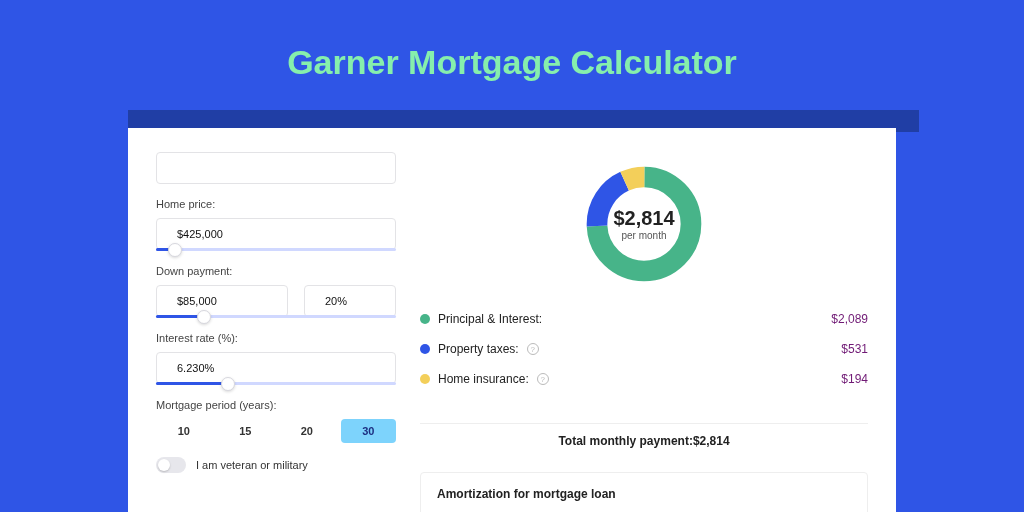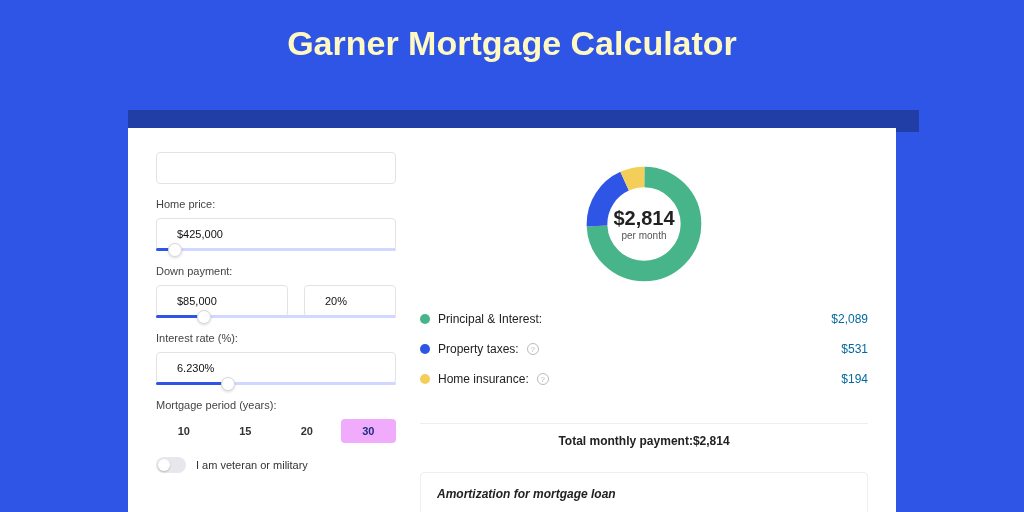--- a/index.html
+++ b/index.html
@@ -5,25 +5,25 @@
   * { box-sizing: border-box; margin: 0; padding: 0; }
   body {
     font-family: -apple-system, BlinkMacSystemFont, "Segoe UI", Arial, sans-serif;
     background: #2f55e6;
     width: 1024px;
     height: 512px;
     overflow: hidden;
     color: #222;
   }
   .page-title {
-    color: #fef9c3;
+    color: #86efac;
     text-align: center;
     font-size: 34px;
     font-weight: 700;
-    padding: 24px 0 24px;
+    padding: 43px 0 24px;
   }
   .shadow-strip {
     position: absolute;
     top: 110px;
     left: 128px;
     right: 105px;
     height: 22px;
     background: #203ea5;
   }
   .card {
@@ -82,21 +82,21 @@
     font-size: 11px;
     padding: 6px 0;
     text-align: center;
     border: none;
     border-radius: 4px;
     background: transparent;
     color: #333;
     cursor: pointer;
     font-weight: 600;
   }
-  .period-btn.active { background: #f0abfc; color: #1c2e80; }
+  .period-btn.active { background: #7dd3fc; color: #1c2e80; }
 
   .toggle-row { display: flex; align-items: center; gap: 10px; margin-top: 14px; font-size: 11px; color: #333; }
   .toggle {
     width: 30px; height: 16px; border-radius: 10px;
     background: #e7e7ec; position: relative;
   }
   .toggle-knob {
     position: absolute; left: 2px; top: 2px;
     width: 12px; height: 12px; border-radius: 50%;
     background: #fff; box-shadow: 0 1px 2px rgba(0,0,0,.2);
@@ -118,33 +118,33 @@
   .b-left { display:flex; align-items:center; gap:8px; }
   .dot { width:10px; height:10px; border-radius:50%; }
   .dot.green{background:#47b489;}
   .dot.blue{background:#2f55e6;}
   .dot.yellow{background:#f3cf5a;}
   .info-icon {
     display:inline-flex; align-items:center; justify-content:center;
     width:12px; height:12px; border-radius:50%;
     border:1px solid #bbb; color:#bbb; font-size:8px;
   }
-  .b-amount { color:#0369a1;margin-left:48px; }
+  .b-amount { color:#701a75;margin-left:48px; }
 
   .total-row {
     display:flex; justify-content:center;
     font-weight:700; font-size:12px;
     border-top:1px solid #eee; padding:10px 0 18px;margin-top:29px;
   }
 
   .amort-card {
     border:1px solid #eee; border-radius:4px;
     padding: 14px 16px 0; margin-top: 6px;
   }
-  .amort-title { font-size: 12px; font-weight: 700; margin-bottom: 10px; font-style: italic; }
+  .amort-title { font-size: 12px; font-weight: 700; margin-bottom: 10px; }
   .amort-text { font-size: 11px; color: #444; line-height: 1.45; }
 </style>
 </head>
 <body>
 
 <h1 class="page-title">Garner Mortgage Calculator</h1>
 <div class="shadow-strip"></div>
 
 <div class="card">
 

